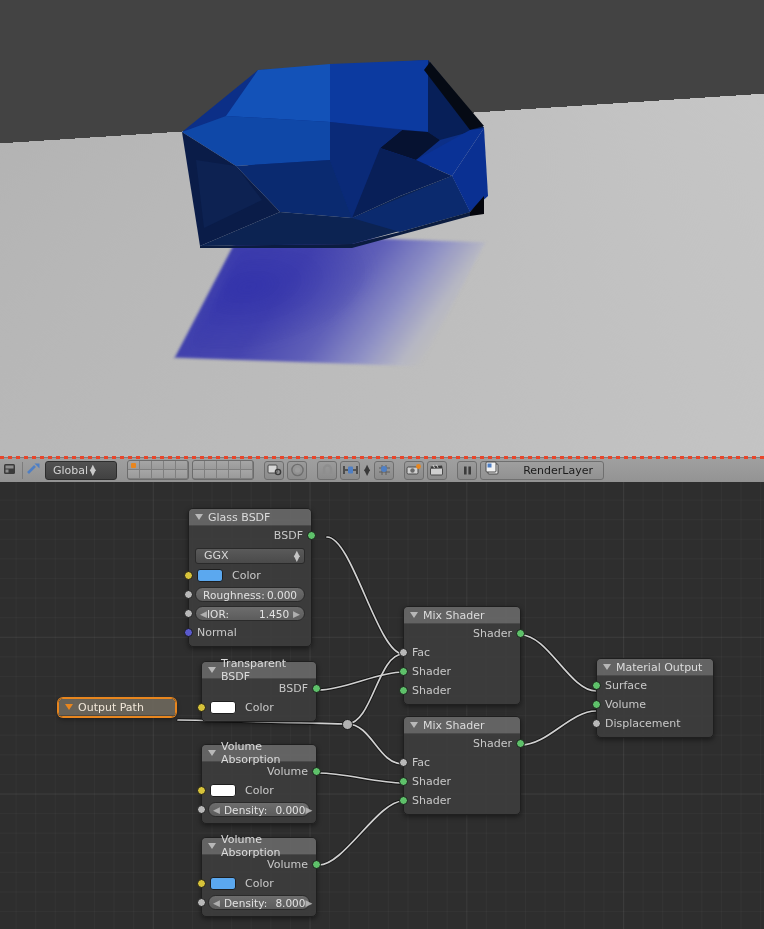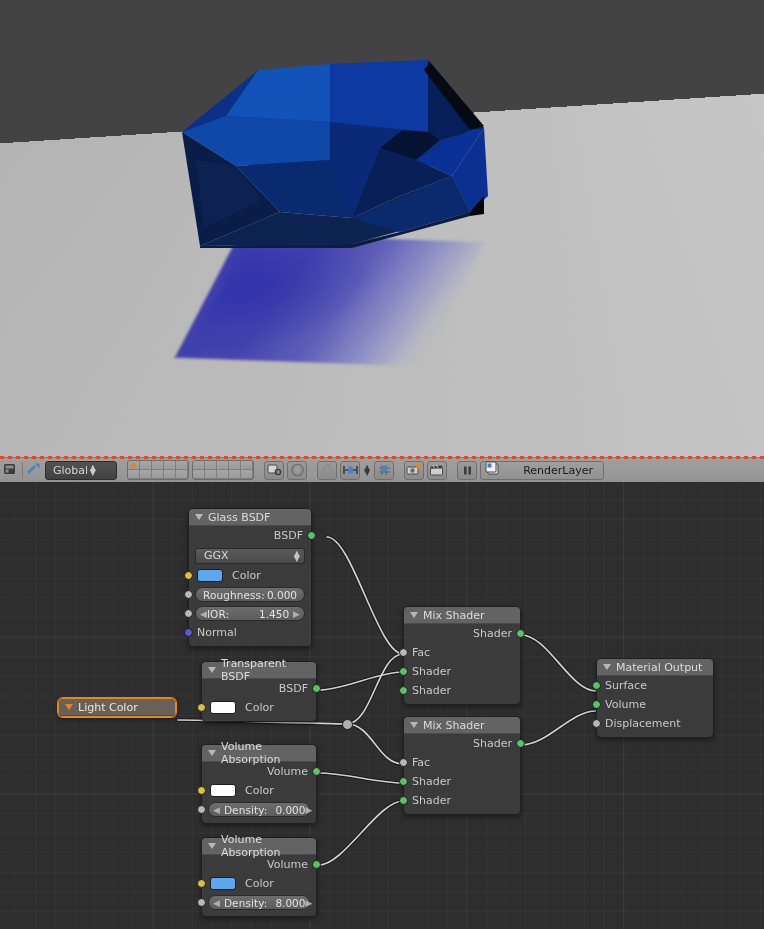--- a/index.html
+++ b/index.html
@@ -470,21 +470,21 @@
           <span class="sock in color"></span>
           <span class="swatch" style="background:#ffffff"></span>
           <span>Color</span>
         </div>
       </div>
     </div>
 
     <div class="node selected" style="left:58px; top:216px; width:118px;">
       <div class="node-header">
         <span class="tri"></span>
-        <span>Light Color</span>
+        <span>Output Path</span>
       </div>
     </div>
 
     <div class="node" style="left:201px; top:262px; width:116px;">
       <div class="node-header">
         <span class="tri"></span>
         <span>Volume Absorption</span>
       </div>
       <div class="node-body">
         <div class="row out">

